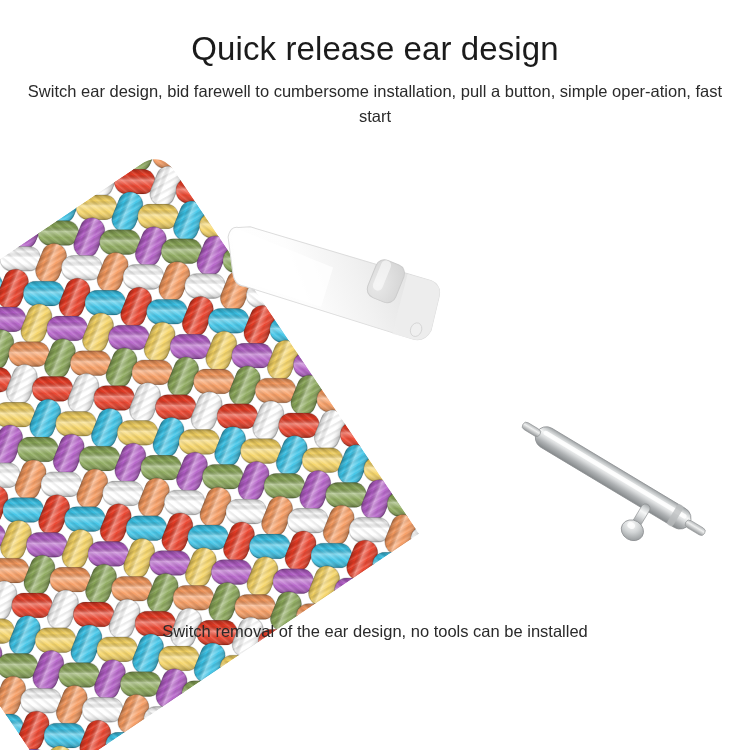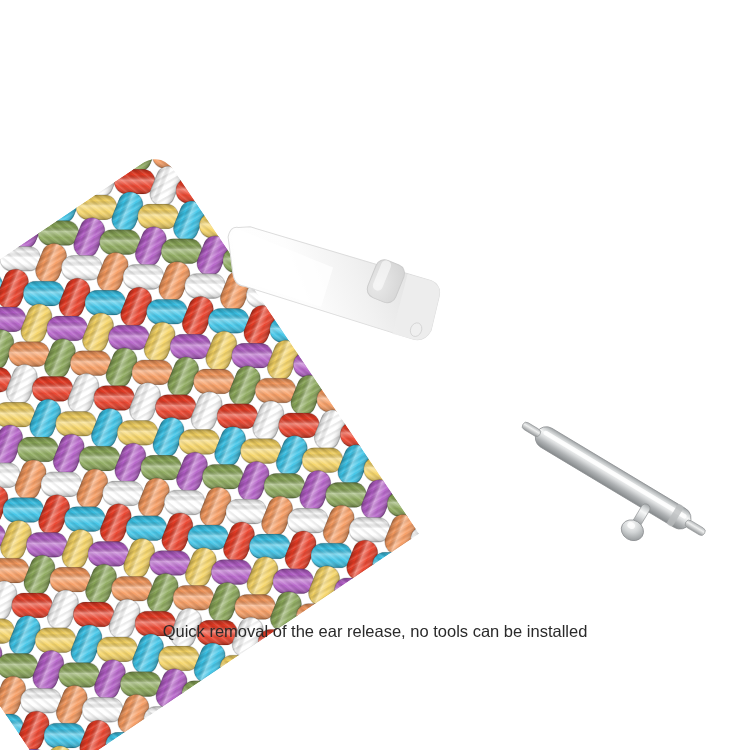--- a/index.html
+++ b/index.html
@@ -104,20 +104,24 @@
     top: 225px;
     width: 230px;
     height: 215px;
   }
 </style>
 </head>
 <body>
 
 <div id="page">
 
+  <div class="text-block">
+    <h1 class="title">Quick release ear design</h1>
+    <p class="subtitle">Switch ear design, bid farewell to cumbersome installation, pull a button, simple oper-ation, fast start</p>
+  </div>
 
   <div class="photo">
 
     <div class="band-wrap">
       <div class="band-clip">
         <svg class="band" viewBox="0 0 640 640" xmlns="http://www.w3.org/2000/svg">
           <defs>
 
             <pattern id="rib" width="6" height="6" patternUnits="userSpaceOnUse" patternTransform="rotate(38)">
               <rect width="6" height="6" fill="none"></rect>
@@ -642,15 +646,15 @@
         <rect x="176" y="95" width="7" height="24" rx="3" ry="3" fill="#b9bcbe" opacity="0.75"></rect>
 
         <rect x="146" y="112" width="9" height="26" rx="4.5" ry="4.5" fill="url(#steel)" stroke="#8b8e90" stroke-width="0.6"></rect>
         <ellipse cx="150.5" cy="142" rx="11.5" ry="10" fill="url(#knobG)" stroke="#8b8e90" stroke-width="0.7"></ellipse>
         <ellipse cx="147" cy="138.5" rx="4" ry="3.2" fill="#ffffff" opacity="0.8"></ellipse>
       </g>
     </svg>
 
   </div>
 
-  <div class="caption">Quick removal of the ear release, no tools can be installed</div>
+  <div class="caption">Switch removal of the ear design, no tools can be installed</div>
 
 </div>
 
 </body></html>

